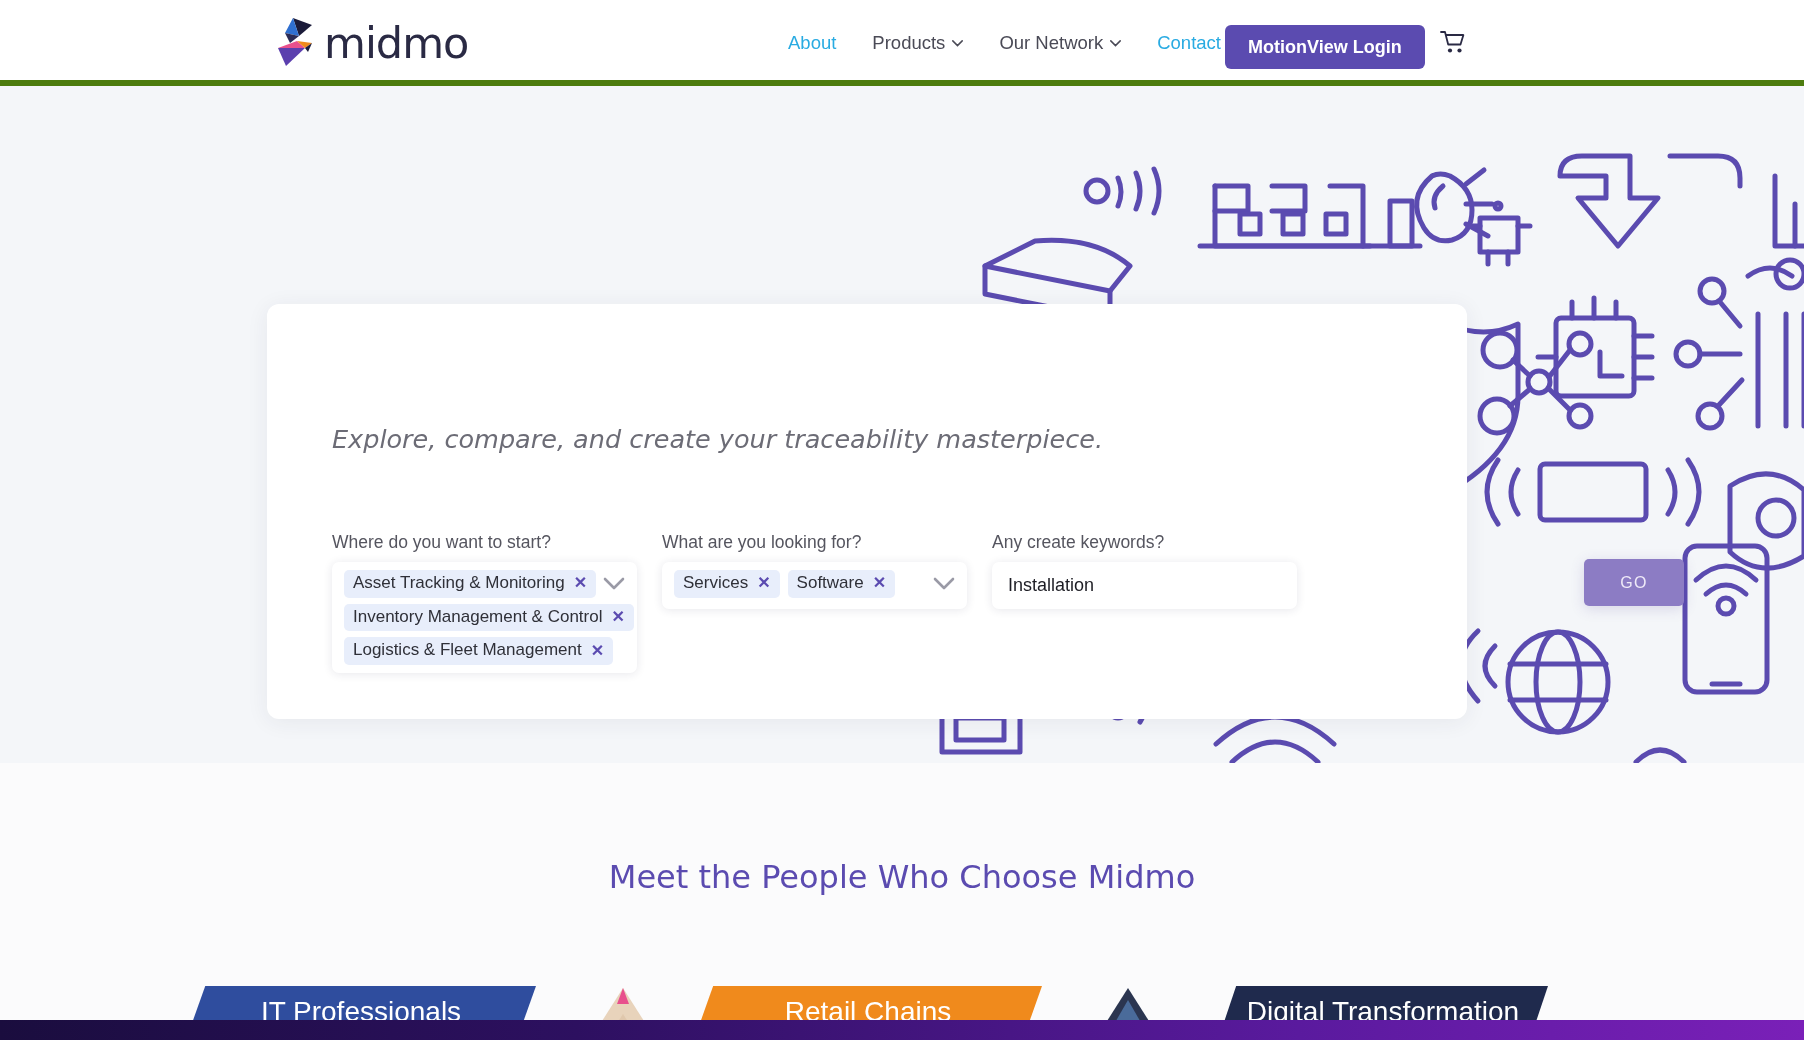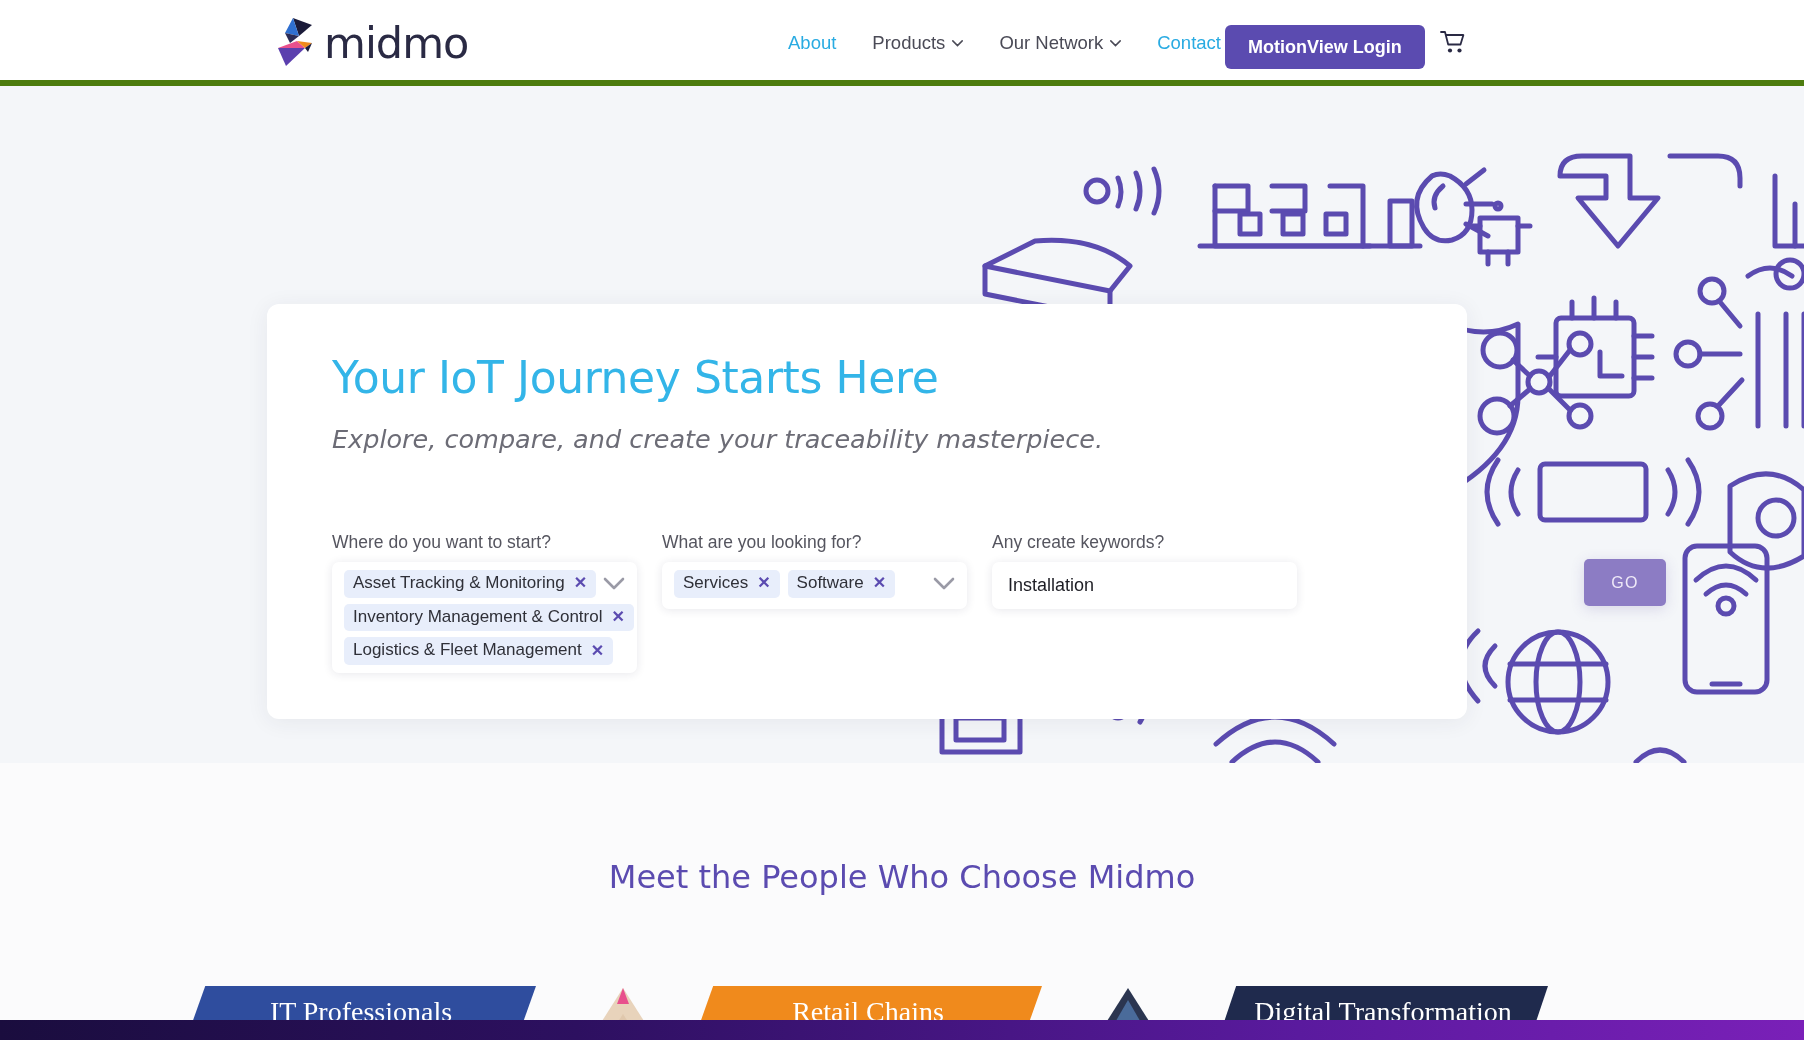--- a/index.html
+++ b/index.html
@@ -133,21 +133,21 @@
   .text-input {
     width: 305px; height: 47px;
     background: #ffffff; border: none; border-radius: 7px;
     box-shadow: 0 1px 10px rgba(40,40,70,0.11);
     padding: 0 16px; font-size: 18px; color: #1d1d24;
     font-family: "Liberation Sans", sans-serif;
     outline: none;
   }
   .go-btn {
     position: absolute; left: 1252px; top: 27px;
-    width: 82px; height: 47px;
+    width: 100px; height: 47px;
     background: #8c7cc4; color: #efeaf8;
     border: none; border-radius: 5px;
     font-size: 16px; letter-spacing: 1.3px; cursor: pointer;
     font-family: "Liberation Sans", sans-serif;
     box-shadow: 0 3px 14px rgba(80,60,150,0.17);
   }
 
   
   .lower {
     position: absolute; left: 0; top: 763px;
@@ -161,21 +161,21 @@
     font-weight: 400; font-family: "DejaVu Sans", sans-serif;
   }
   .banner-row {
     position: absolute; left: 0; top: 223px;
     width: 1804px; height: 54px;
   }
   .banner {
     position: absolute; top: 0; height: 54px;
     display: flex; align-items: center; justify-content: center;
     color: #ffffff; font-size: 28px; font-weight: 400;
-    font-family: Liberation Serif, serif;
+    font-family: Liberation Sans, sans-serif;
     clip-path: polygon(5.5% 0%, 100% 0%, 94.5% 100%, 0% 100%);
     cursor: pointer; white-space: nowrap;
     padding-bottom: 2px;
   }
   .banner.b1 { left: 186px;  width: 350px; background: #2f4d9e; }
   .banner.b2 { left: 694px;  width: 348px; background: #f08a1c; }
   .banner.b3 { left: 1218px; width: 330px; background: #1f2a4d; }
 
   .person {
     position: absolute; bottom: 0; width: 86px; height: 54px;
@@ -355,21 +355,20 @@
         <path d="M942 618 L942 666 L1020 666 L1020 618"></path>
         <rect x="956" y="632" width="48" height="22"></rect>
         <path d="M942 600 L1020 600"></path>
         <circle cx="1118" cy="622" r="10"></circle>
         <path d="M1140 610 q8 14 0 26"></path>
       </g>
     </svg>
 
     <div class="hero-card">
 
-      <div class="hero-title">Your IoT Journey Starts Here</div>
       <div class="hero-sub">Explore, compare, and create your traceability masterpiece.</div>
 
       <div class="form-row">
 
         <div class="field" style="left:0;">
           <label class="field-label">Where do you want to start?</label>
           <div class="select-box f1">
             <span class="tag">
               <span>Asset Tracking &amp; Monitoring</span>
               <span class="tag-x">✕</span>

